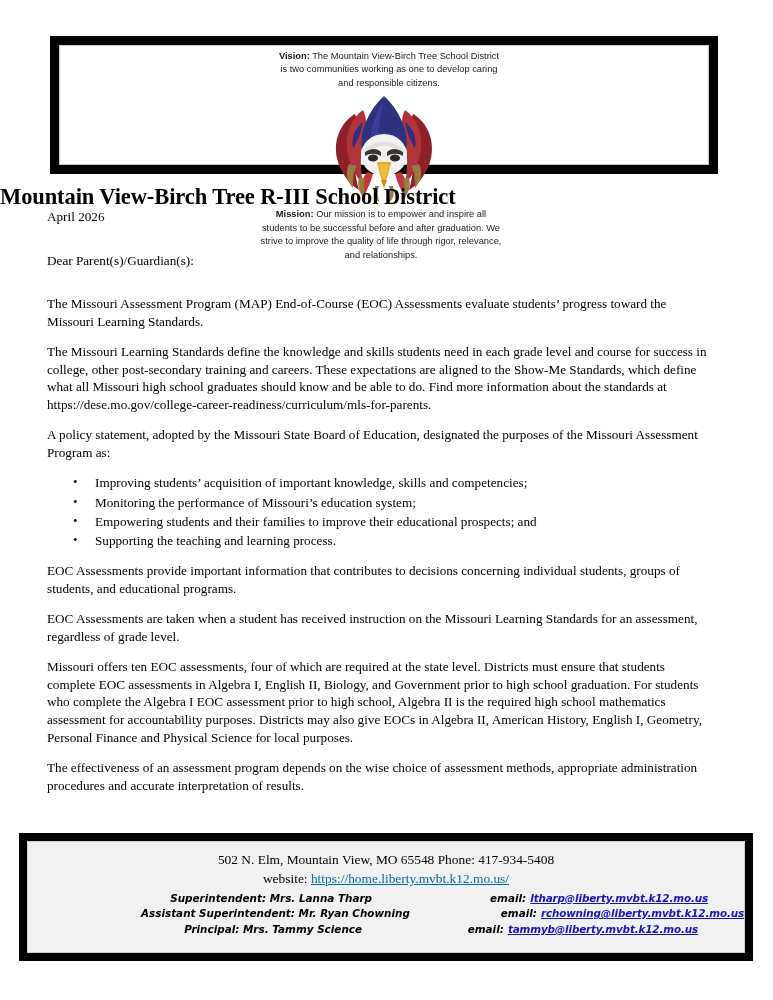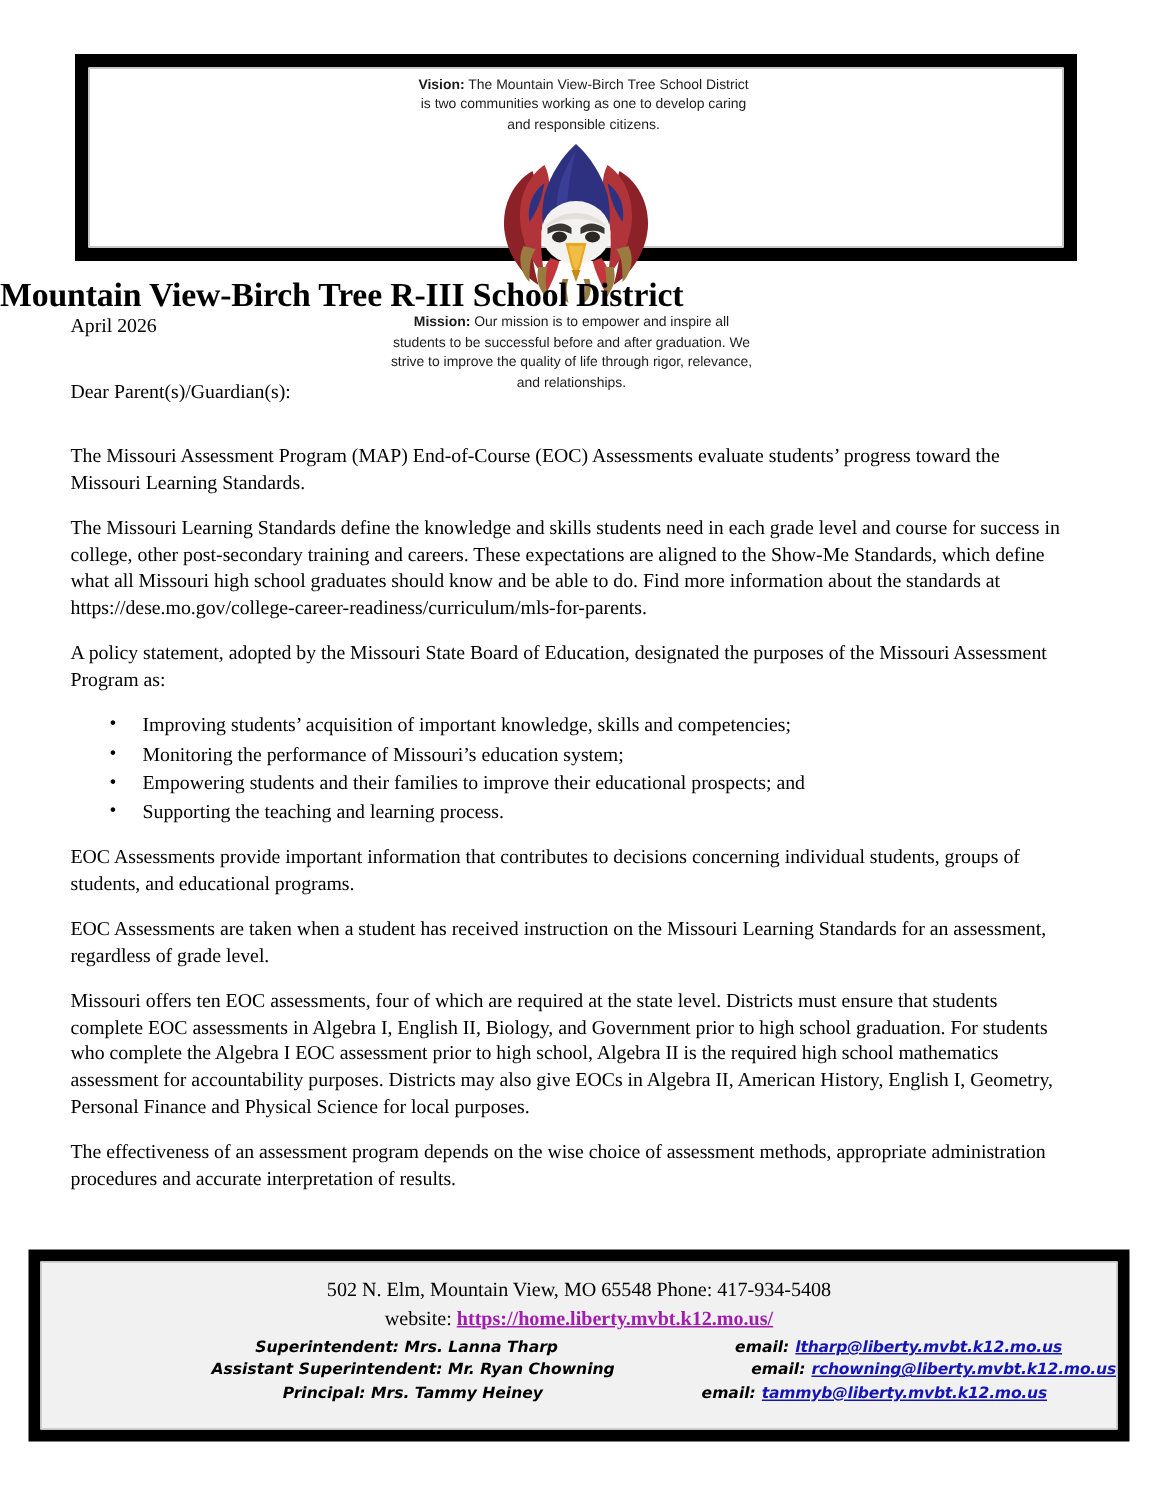--- a/index.html
+++ b/index.html
@@ -137,23 +137,22 @@
     font-size: 13.4px;
     line-height: 1.4;
   }
   .footer-line2 {
     text-align: center;
     font-size: 13.4px;
     line-height: 1.4;
     margin-bottom: 2px;
   }
   .weblink {
-    color: #a21caf;
+    color: #0369a1;
     text-decoration: underline;
-    font-weight: bold;
   }
 
   .staff-row {
     display: flex;
     align-items: baseline;
     font-family: "DejaVu Sans", "Liberation Sans", sans-serif;
     font-style: italic;
     font-weight: bold;
     font-size: 10.4px;
     line-height: 1.5;
@@ -289,21 +288,21 @@
       </div>
 
       <div class="staff-row row2">
         <div class="staff-name">Assistant Superintendent:  Mr. Ryan Chowning</div>
         <div class="staff-email">
           <span class="elabel">email:</span><span class="eaddr">rchowning@liberty.mvbt.k12.mo.us</span>
         </div>
       </div>
 
       <div class="staff-row row3">
-        <div class="staff-name">Principal: Mrs. Tammy Heiney</div>
+        <div class="staff-name">Principal: Mrs. Tammy Science</div>
         <div class="staff-email">
           <span class="elabel">email:</span><span class="eaddr">tammyb@liberty.mvbt.k12.mo.us</span>
         </div>
       </div>
 
     </div>
   </div>
 
 </div>
 

